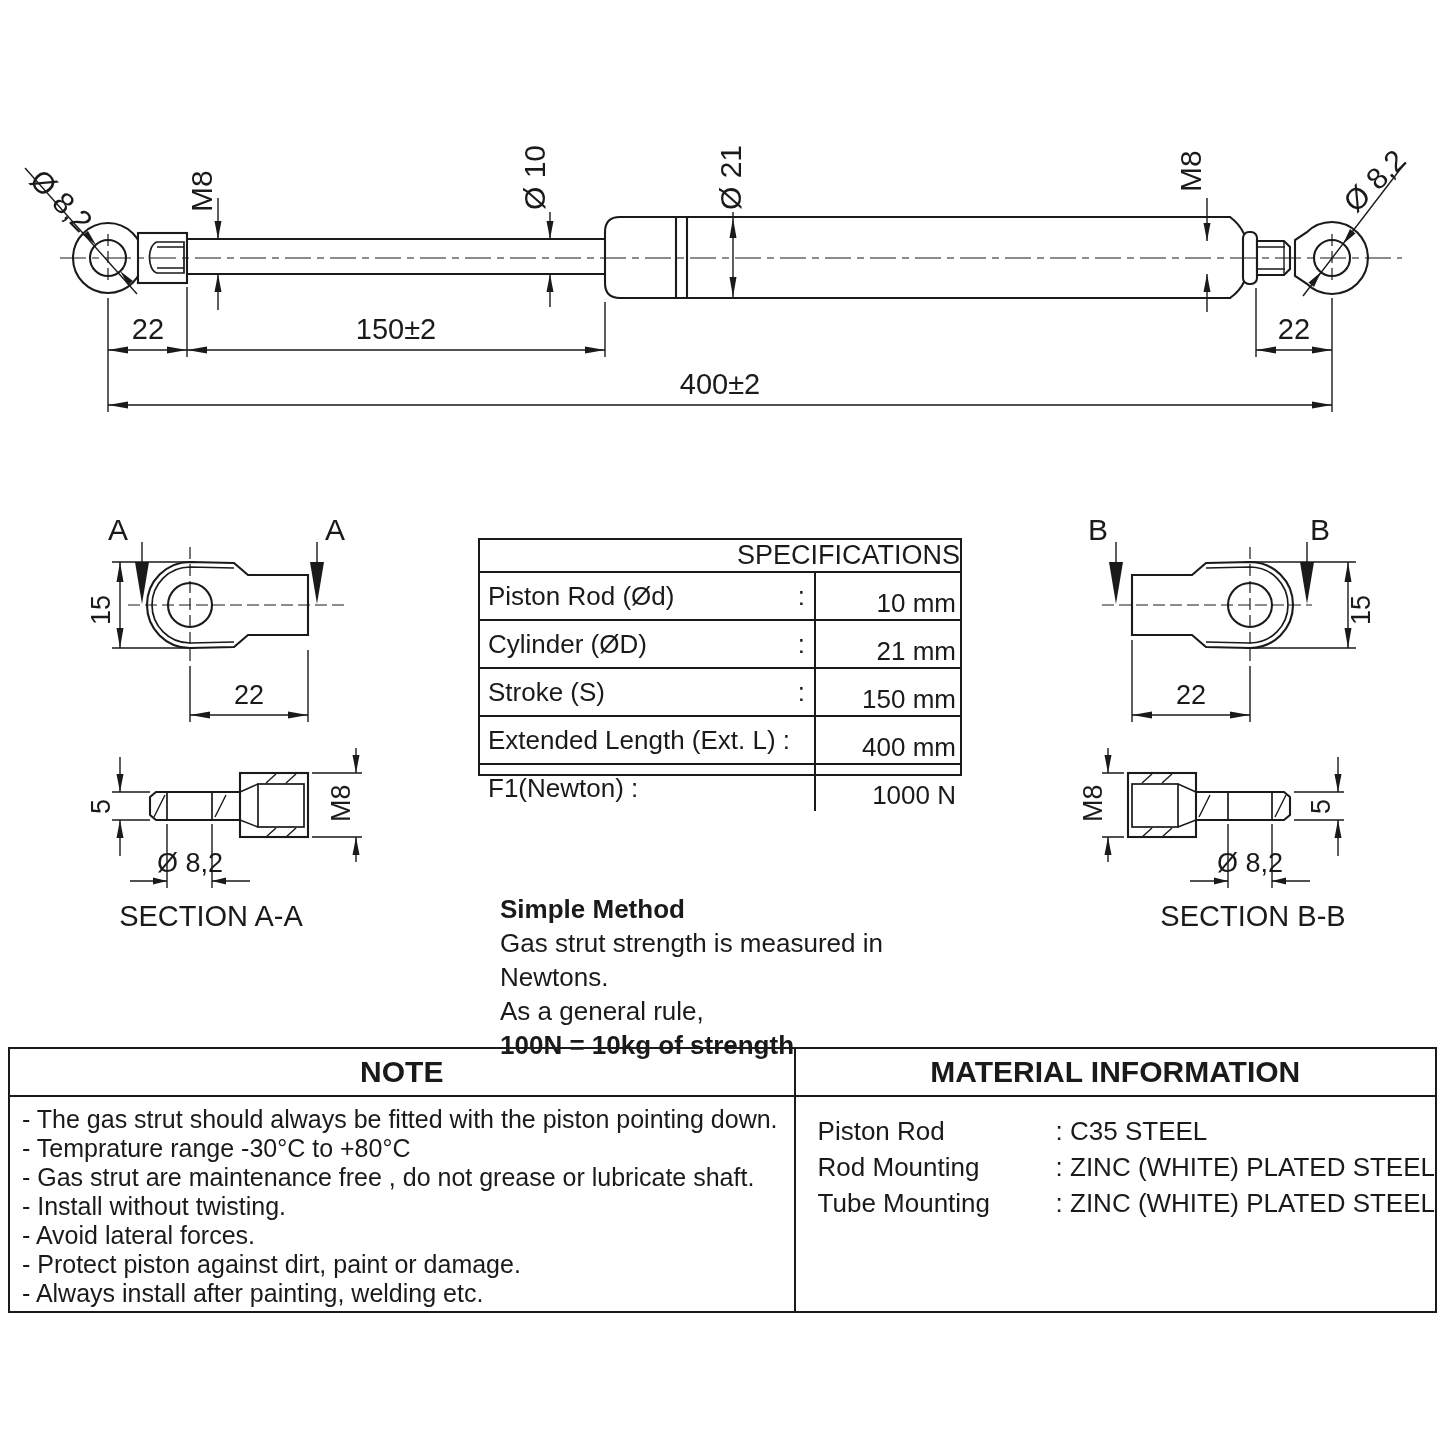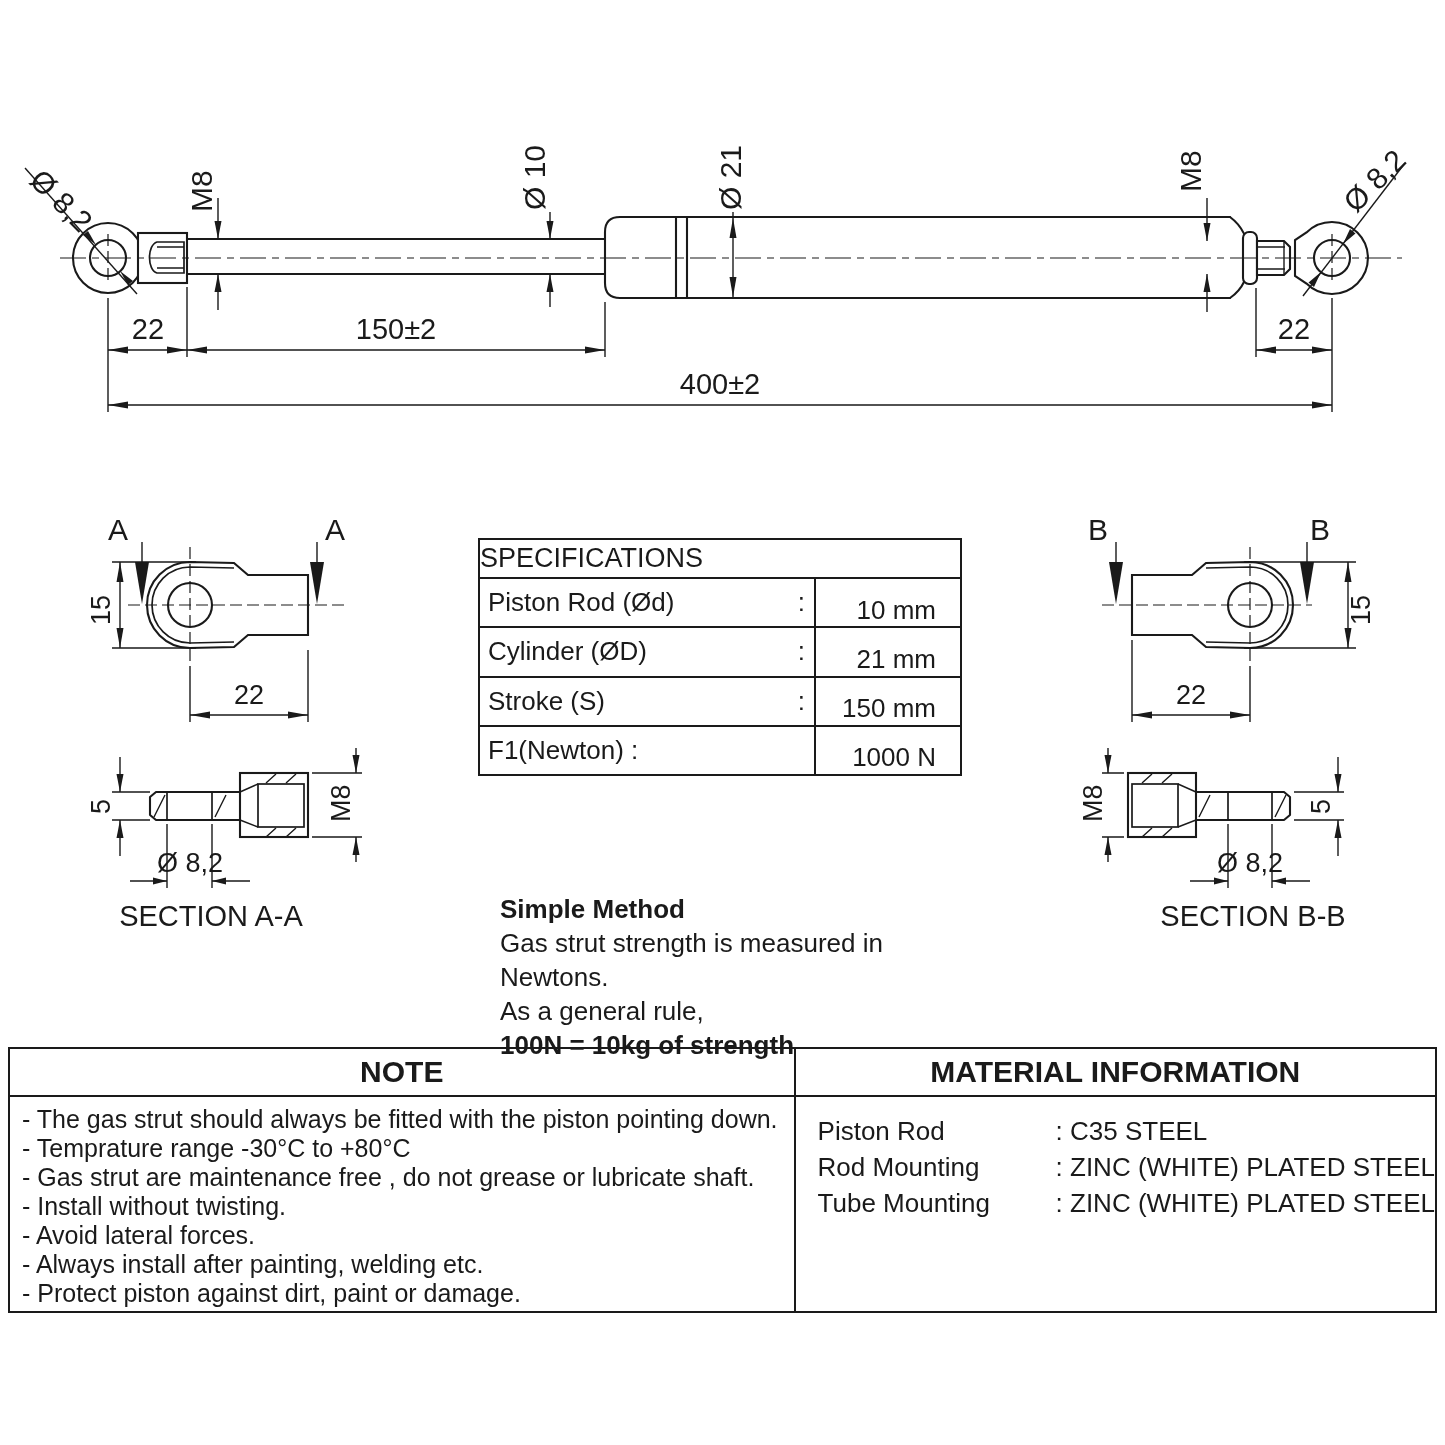--- a/index.html
+++ b/index.html
@@ -9,26 +9,26 @@
   svg .s15{stroke:#1a1a1a;stroke-width:1.7;fill:none;}
   svg .s1{stroke:#1a1a1a;stroke-width:1.4;fill:none;}
   svg .cl{stroke:#1a1a1a;stroke-width:1.2;fill:none;stroke-dasharray:26 6 7 6;}
   svg .dsh{stroke:#1a1a1a;stroke-width:1.2;fill:none;stroke-dasharray:12 5;}
   svg .wf{fill:#ffffff;}
   svg .ar{fill:#1a1a1a;stroke:none;}
   svg text{fill:#1a1a1a;font-family:"Liberation Sans", sans-serif;}
   svg .t30{font-size:30px;} svg .t29{font-size:29px;} svg .t27{font-size:27px;}
   .spec-table{position:absolute;left:478px;top:538px;width:484px;height:238px;
     border:2px solid #1a1a1a;display:flex;flex-direction:column;font-size:26px;box-sizing:border-box;}
-  .spec-head{height:37px;border-bottom:2px solid #1a1a1a;display:flex;align-items:center;justify-content:flex-start;font-size:27px;}
+  .spec-head{height:37px;border-bottom:2px solid #1a1a1a;display:flex;align-items:center;justify-content:flex-end;font-size:27px;}
   .spec-row{flex:1;display:flex;border-bottom:2px solid #1a1a1a;}
   .spec-row:last-child{border-bottom:none;}
   .spec-label{width:336px;box-sizing:border-box;display:flex;align-items:center;padding-left:8px;border-right:2px solid #1a1a1a;white-space:nowrap;}
   .spec-sep{margin-left:auto;padding-right:9px;}
-  .spec-value{flex:1;display:flex;align-items:center;justify-content:flex-end;padding-right:24px;margin-top:15px;}
+  .spec-value{flex:1;display:flex;align-items:center;justify-content:flex-end;padding-right:4px;margin-top:15px;}
   .simple-method{position:absolute;left:500px;top:892px;width:470px;font-size:26px;line-height:34px;}
   .sm-bold{font-weight:bold;}
   .bottom-table{position:absolute;left:8px;top:1047px;width:1429px;height:266px;
     border:2px solid #1a1a1a;box-sizing:border-box;display:flex;}
   .bt-col-left{width:790px;box-sizing:border-box;border-right:2px solid #1a1a1a;display:flex;flex-direction:column;}
   .bt-col-right{flex:1;display:flex;flex-direction:column;border-radius:10px;}
   .bt-head{height:46px;border-bottom:2px solid #1a1a1a;display:flex;align-items:center;justify-content:center;
     font-weight:bold;font-size:30px;flex:none;}
   .note-body{padding:8px 12px 0 12px;font-size:25px;}
   .note-item{line-height:29px;white-space:nowrap;}
@@ -224,20 +224,27 @@
   </div>
   <div class="spec-row">
     <div class="spec-label">
         <span>Stroke (S)</span>
         <span class="spec-sep">:</span>
       </div>
     <div class="spec-value">150 mm</div>
   </div>
   <div class="spec-row">
     <div class="spec-label">
+        <span>Extended Length (Ext. L) :</span>
+        <span class="spec-sep"></span>
+      </div>
+    <div class="spec-value">400 mm</div>
+  </div>
+  <div class="spec-row">
+    <div class="spec-label">
         <span>F1(Newton) :</span>
         <span class="spec-sep"></span>
       </div>
     <div class="spec-value">1000 N</div>
   </div>
 </div>
 
 <div class="simple-method">
   <div class="sm-bold">Simple Method</div>
   <div>Gas strut strength is measured in Newtons.</div>
@@ -247,22 +254,22 @@
 
 <div class="bottom-table">
   <div class="bt-col-left">
     <div class="bt-head">NOTE</div>
     <div class="note-body">
       <div class="note-item">- The gas strut should always be fitted with the piston pointing down.</div>
       <div class="note-item">- Temprature range -30°C to +80°C</div>
       <div class="note-item">- Gas strut are maintenance free , do not grease or lubricate shaft.</div>
       <div class="note-item">- Install without twisting.</div>
       <div class="note-item">- Avoid lateral forces.</div>
+      <div class="note-item">- Protect piston against dirt, paint or damage.</div>
       <div class="note-item">- Always install after painting, welding etc.</div>
-      <div class="note-item">- Protect piston against dirt, paint or damage.</div>
     </div>
   </div>
   <div class="bt-col-right">
     <div class="bt-head">MATERIAL INFORMATION</div>
     <div class="mat-body">
       <div class="mat-row">
         <div class="mat-label">Piston Rod</div>
         <div class="mat-value">: C35 STEEL</div>
       </div>
       <div class="mat-row">

